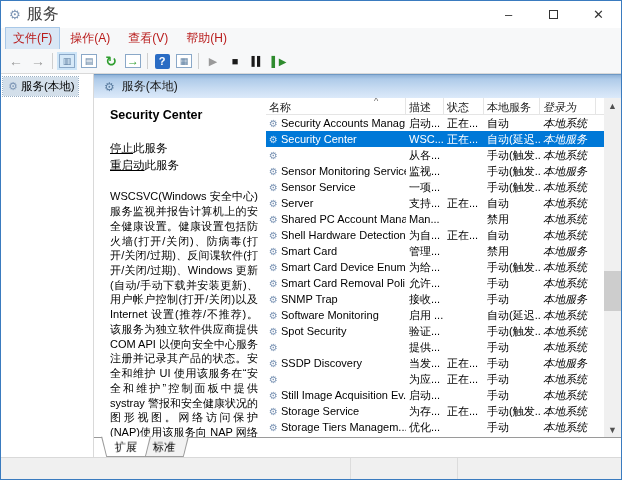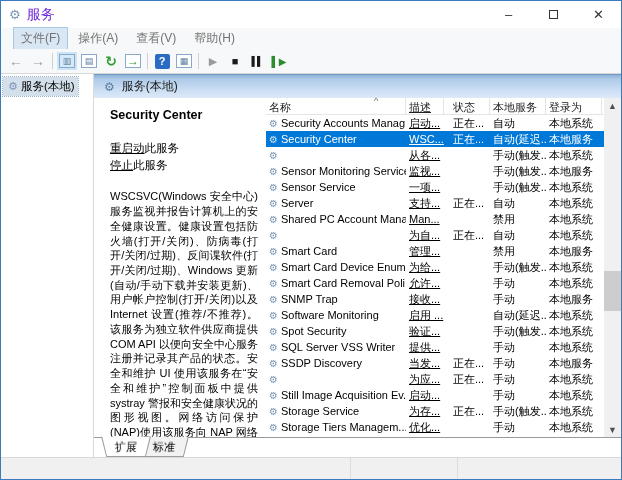--- a/index.html
+++ b/index.html
@@ -2,27 +2,27 @@
 <html><head>
 <meta charset="utf-8">
 <style>
   * { margin:0; padding:0; box-sizing:border-box; }
   html,body { width:622px; height:480px; font-family:"Liberation Sans","DejaVu Sans",sans-serif; background:#fff; overflow:hidden; }
   .window { width:622px; height:480px; border:1px solid #3a7bbf; background:#fff; display:flex; flex-direction:column; }
 
   
   .titlebar { height:27px; display:flex; align-items:center; background:#fff; flex:0 0 auto; }
   .titlebar .appicon { font-size:13px; color:#7c95b5; margin:0 6px 0 8px; }
-  .titlebar .title { font-size:14px; color:#6d28d9; flex:1; }
+  .titlebar .title { font-size:16px; color:#404040; flex:1; }
   .wctl { display:flex; height:100%; }
   .wbtn { width:45px; height:100%; display:flex; align-items:center; justify-content:center; font-size:13px; color:#333; }
   .maxglyph { display:inline-block; width:9px; height:9px; border:1px solid #333; }
 
   
-  .menubar { height:21px; display:flex; align-items:center; padding-left:13px; background:#f7f8f9; font-size:12px; color:#737373; flex:0 0 auto; }
+  .menubar { height:21px; display:flex; align-items:center; padding-left:5px; background:#f7f8f9; font-size:12px; color:#b91c1c; flex:0 0 auto; }
   .menu-item { padding:2px 7px; margin-right:4px; }
   .menu-item.hl { background:#d9e7f5; outline:1px solid #a8c8e8; }
 
   
   .toolbar { height:25px; display:flex; align-items:center; padding-left:4px; background:#f7f8f9; border-bottom:1px solid #d9d9d9; flex:0 0 auto; }
   .tbtn { width:22px; height:20px; display:flex; align-items:center; justify-content:center; font-size:13px; }
   .tsep { width:1px; height:16px; background:#cfcfcf; margin:0 3px; }
   .arrow { color:#9a9a9a; font-weight:bold; font-size:14px; }
   .minibox { display:inline-flex; width:16px; height:14px; border:1px solid #8aa8c8; background:#fff; font-size:9px; color:#5b7da0; align-items:center; justify-content:center; }
   .minibox.active { background:#d6e9f8; outline:2px solid #cce4f7; }
@@ -56,21 +56,21 @@
 
   
   .list { flex:1 1 auto; display:flex; min-width:0; background:#fff; position:relative; }
   .listcols { flex:1 1 auto; min-width:0; overflow:hidden; }
   .list-header { display:flex; height:17px; border-bottom:1px solid #e5e5e5; font-size:11px; color:#222; position:relative; }
   .hcell { padding:2px 3px 0 3px; border-right:1px solid #e5e5e5; position:relative; white-space:nowrap; overflow:hidden; }
   .sortmark { position:absolute; left:108px; top:-2px; font-size:9px; color:#666; }
   .lrow { display:flex; height:16px; align-items:center; font-size:11px; color:#000; white-space:nowrap; }
   .cell { padding:0 3px; overflow:hidden; white-space:nowrap; flex:0 0 auto; }
   .c0 { width:140px; display:flex; align-items:center; gap:3px; }
-  .c1 { width:38px;text-decoration:underline; } .c2 { width:40px;margin-left:6px; } .c3 { width:56px; } .c4 { width:56px; }
+  .c1 { width:38px; } .c2 { width:40px; } .c3 { width:56px; } .c4 { width:56px;font-style:italic; }
   .gearrow { color:#7c95b5; font-size:10px; flex:0 0 auto; }
   .lrow.sel { background:#0078d7; color:#fff; }
   .lrow.sel .gearrow { color:#cfe3f5; }
 
   
   .vscroll { width:17px; flex:0 0 auto; background:#f0f0f0; display:flex; flex-direction:column; align-items:center; }
   .sarrow { height:15px; width:100%; display:flex; align-items:center; justify-content:center; font-size:9px; color:#505050; }
   .strack { flex:1; width:100%; position:relative; }
   .sthumb { position:absolute; left:0; width:100%; top:51%; height:13%; background:#cdcdcd; }
 
@@ -164,22 +164,22 @@
       <div class="pane-header">
         <span class="gear">⚙</span>
         <span>服务(本地)</span>
       </div>
 
       <div class="pane-body">
 
         <div class="detail">
           <div class="svc-title">Security Center</div>
           <div class="svc-links">
+            <div><span class="lnk">停止</span><span>此服务</span></div>
             <div><span class="lnk">重启动</span><span>此服务</span></div>
-            <div><span class="lnk">停止</span><span>此服务</span></div>
           </div>
           <div class="desc-text">WSCSVC(Windows 安全中心)服务监视并报告计算机上的安全健康设置。健康设置包括防火墙(打开/关闭)、防病毒(打开/关闭/过期)、反间谍软件(打开/关闭/过期)、Windows 更新(自动/手动下载并安装更新)、用户帐户控制(打开/关闭)以及 Internet 设置(推荐/不推荐)。该服务为独立软件供应商提供 COM API 以便向安全中心服务注册并记录其产品的状态。安全和维护 UI 使用该服务在“安全和维护”控制面板中提供 systray 警报和安全健康状况的图形视图。网络访问保护(NAP)使用该服务向 NAP 网络策略服务器报告客户端的安全健康状况，以便进行网络隔离决策。该服务还提供一个公共 API，以允许外部客户以编程方式检查系统的聚合安全健康状况。</div>
         </div>
 
         <div class="list">
           <div class="listcols">
             <div class="list-header">
                 <div class="hcell c0">名称<span class="sortmark">^</span></div>
                 <div class="hcell c1">描述</div>
                 <div class="hcell c2">状态</div>
@@ -252,20 +252,21 @@
                     <span>Shared PC Account Mana...</span>
                   </div>
                   <div class="cell c1">Man...</div>
                   <div class="cell c2"></div>
                   <div class="cell c3">禁用</div>
                   <div class="cell c4">本地系统</div>
                 </div>
                 <div class="lrow">
                   <div class="cell c0">
                     <span class="gearrow">⚙</span>
+                    <span>Shell Hardware Detection</span>
                   </div>
                   <div class="cell c1">为自...</div>
                   <div class="cell c2">正在...</div>
                   <div class="cell c3">自动</div>
                   <div class="cell c4">本地系统</div>
                 </div>
                 <div class="lrow">
                   <div class="cell c0">
                     <span class="gearrow">⚙</span>
                     <span>Smart Card</span>
@@ -321,21 +322,20 @@
                     <span>Spot Security</span>
                   </div>
                   <div class="cell c1">验证...</div>
                   <div class="cell c2"></div>
                   <div class="cell c3">手动(触发...</div>
                   <div class="cell c4">本地系统</div>
                 </div>
                 <div class="lrow">
                   <div class="cell c0">
                     <span class="gearrow">⚙</span>
-                    <span>SQL Server VSS Writer</span>
                   </div>
                   <div class="cell c1">提供...</div>
                   <div class="cell c2"></div>
                   <div class="cell c3">手动</div>
                   <div class="cell c4">本地系统</div>
                 </div>
                 <div class="lrow">
                   <div class="cell c0">
                     <span class="gearrow">⚙</span>
                     <span>SSDP Discovery</span>

